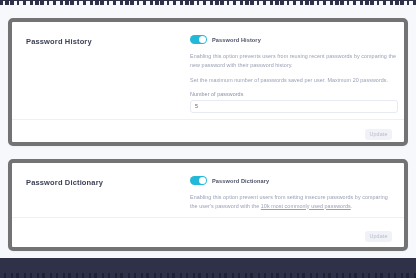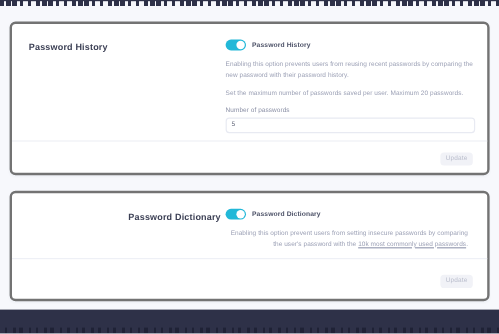--- a/index.html
+++ b/index.html
@@ -82,36 +82,36 @@
         #2e3148 19px, #2e3148 24px,
         #1f2236 24px, #1f2236 26px);
   }
 
   
   .card {
     position: absolute;
     left: 8px;
     width: 400px;
     background: #ffffff;
-    border: 2px solid #737373;
+    border: 4px solid #737373;
     border-radius: 5px;
     box-sizing: border-box;
     box-shadow: 0 1px 2px rgba(40, 45, 80, 0.035);
   }
   #card-history { top: 18px; height: 128px; }
   #card-dictionary { top: 159px; height: 92px; }
 
   .card-body {
     position: relative;
     display: flex;
     box-sizing: border-box;
     padding: 12px 14px 10px 14px;
   }
   #card-history .card-body { height: 97px; }
-  #card-dictionary .card-body { height: 54px; text-align: right; }
+  #card-dictionary .card-body { height: 54px; }
 
   .col-left {
     width: 160px;
     flex: 0 0 160px;
     box-sizing: border-box;
     padding-top: 2px;
   }
   .section-title {
     font-size: 7.5px;
     font-weight: bold;

